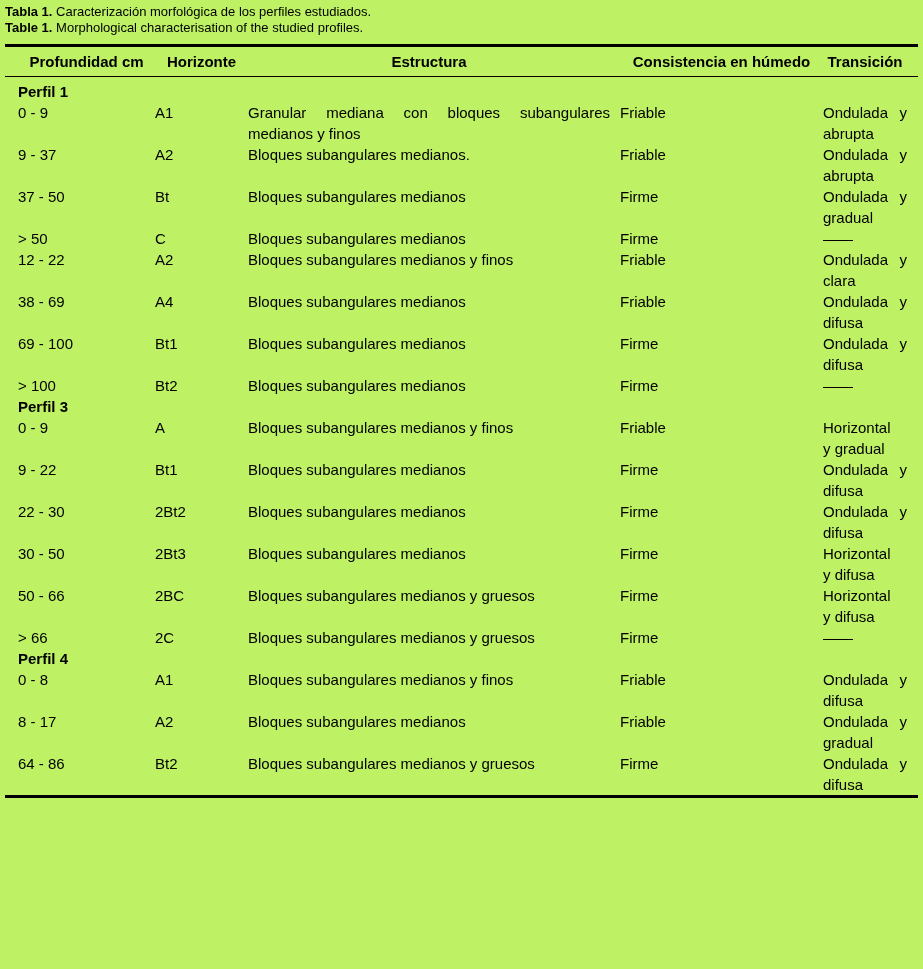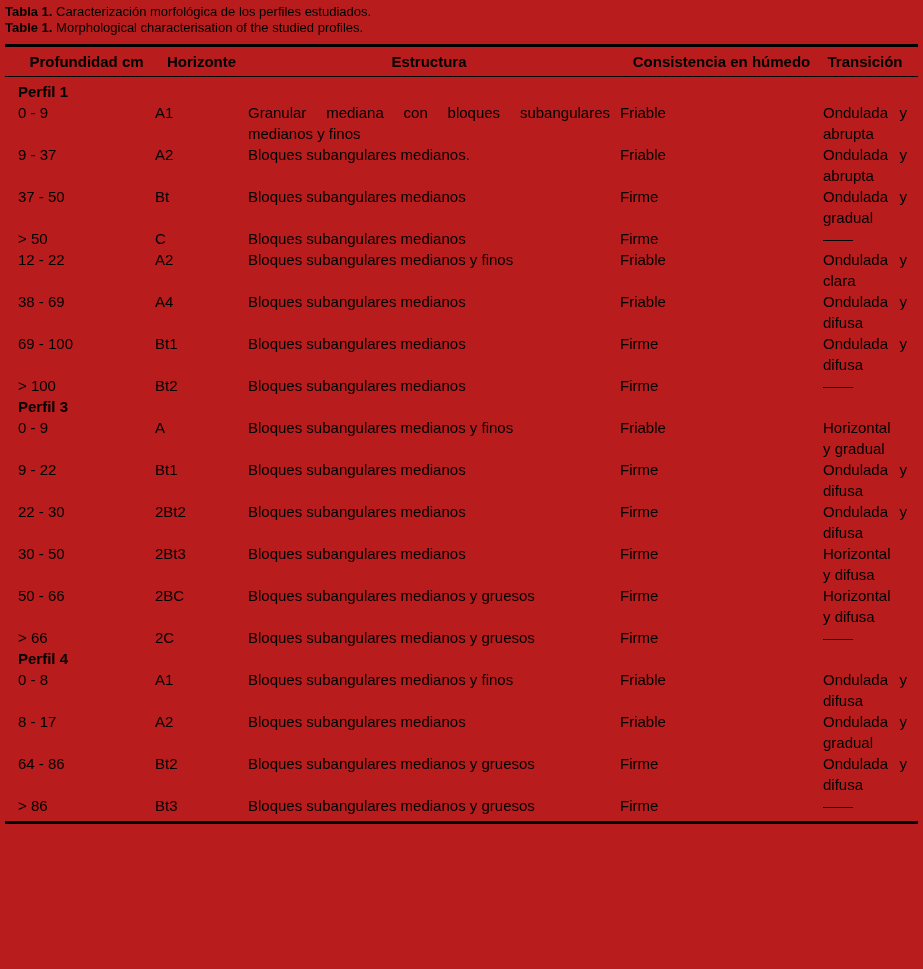--- a/index.html
+++ b/index.html
@@ -8,21 +8,21 @@
     background: #ffffff;
     width: 923px;
     height: 969px;
     font-family: "Liberation Sans", "DejaVu Sans", sans-serif;
     color: #000000;
   }
   .page {
     position: relative;
     width: 923px;
     height: 969px;
-    background: #b91c1c;
+    background: #bef264;
     overflow: hidden;
   }
   .caption {
     position: absolute;
     left: 5px;
     top: 4px;
     font-size: 13px;
     line-height: 16px;
     color: #000;
   }
@@ -413,33 +413,16 @@
             <div>Bloques subangulares medianos y gruesos</div>
           </td>
           <td>
             <div>Firme</div>
           </td>
           <td>
             <div class="jline">Ondulada y</div>
             <div>difusa</div>
           </td>
         </tr>
-        <tr class="last-row">
-          <td>
-            <div>&gt; 86</div>
-          </td>
-          <td>
-            <div>Bt3</div>
-          </td>
-          <td>
-            <div>Bloques subangulares medianos y gruesos</div>
-          </td>
-          <td>
-            <div>Firme</div>
-          </td>
-          <td>
-            <div>——</div>
-          </td>
-        </tr>
       </tbody>
   </table>
 
 </div>
 
 </body></html>

